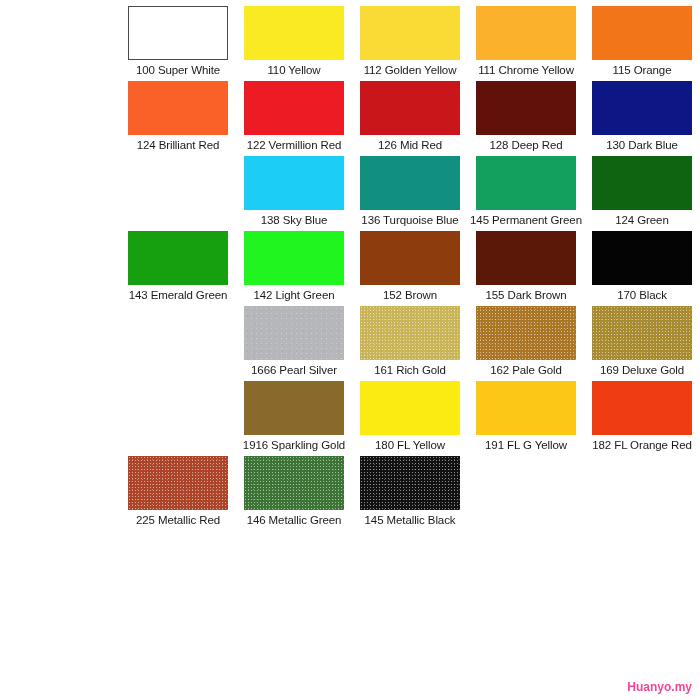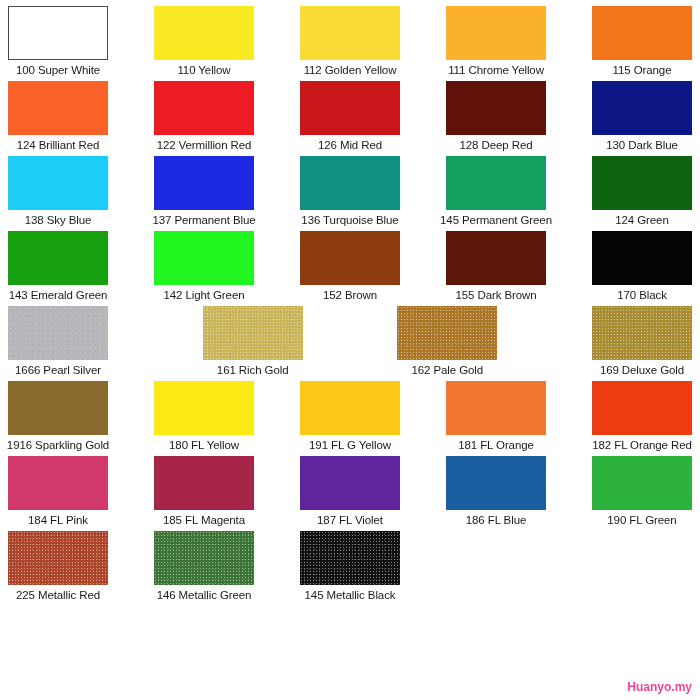--- a/index.html
+++ b/index.html
@@ -20,23 +20,24 @@
     height: 700px;
     position: relative;
     box-sizing: border-box;
     padding: 6px 0 0 0;
     background: #ffffff;
   }
 
   .swatch-row {
     display: flex;
     flex-direction: row;
-    justify-content: space-between;
+    justify-content: flex-end;
     align-items: flex-start;
     height: 75px;
+    padding-left: 70px;
     box-sizing: border-box;
   }
 
   .swatch-cell {
     width: 116px;
     margin-right: 0px;
     display: flex;
     flex-direction: column;
     align-items: center;
     box-sizing: border-box;
@@ -166,24 +167,20 @@
           <div class="swatch-chip" style="background: rgb(12, 22, 133);"></div>
           <div class="swatch-label">130 Dark Blue</div>
         </div>
       </div>
       <div class="swatch-row">
         <div class="swatch-cell">
           <div class="swatch-chip" style="background: rgb(28, 205, 245);"></div>
           <div class="swatch-label">138 Sky Blue</div>
         </div>
         <div class="swatch-cell">
-          <div class="swatch-chip" style="background: rgb(27, 42, 224);"></div>
-          <div class="swatch-label">137 Permanent Blue</div>
-        </div>
-        <div class="swatch-cell">
           <div class="swatch-chip" style="background: rgb(17, 144, 127);"></div>
           <div class="swatch-label">136 Turquoise Blue</div>
         </div>
         <div class="swatch-cell">
           <div class="swatch-chip" style="background: rgb(19, 160, 94);"></div>
           <div class="swatch-label">145 Permanent Green</div>
         </div>
         <div class="swatch-cell">
           <div class="swatch-chip" style="background: rgb(14, 100, 16);"></div>
           <div class="swatch-label">124 Green</div>
@@ -236,48 +233,22 @@
         </div>
         <div class="swatch-cell">
           <div class="swatch-chip" style="background: rgb(251, 235, 18);"></div>
           <div class="swatch-label">180 FL Yellow</div>
         </div>
         <div class="swatch-cell">
           <div class="swatch-chip" style="background: rgb(251, 200, 24);"></div>
           <div class="swatch-label">191 FL G Yellow</div>
         </div>
         <div class="swatch-cell">
-          <div class="swatch-chip" style="background: rgb(244, 119, 47);"></div>
-          <div class="swatch-label">181 FL Orange</div>
-        </div>
-        <div class="swatch-cell">
           <div class="swatch-chip" style="background: rgb(240, 60, 19);"></div>
           <div class="swatch-label">182 FL Orange Red</div>
-        </div>
-      </div>
-      <div class="swatch-row">
-        <div class="swatch-cell">
-          <div class="swatch-chip" style="background: rgb(209, 56, 108);"></div>
-          <div class="swatch-label">184 FL Pink</div>
-        </div>
-        <div class="swatch-cell">
-          <div class="swatch-chip" style="background: rgb(168, 37, 74);"></div>
-          <div class="swatch-label">185 FL Magenta</div>
-        </div>
-        <div class="swatch-cell">
-          <div class="swatch-chip" style="background: rgb(96, 36, 155);"></div>
-          <div class="swatch-label">187 FL Violet</div>
-        </div>
-        <div class="swatch-cell">
-          <div class="swatch-chip" style="background: rgb(26, 95, 160);"></div>
-          <div class="swatch-label">186 FL Blue</div>
-        </div>
-        <div class="swatch-cell">
-          <div class="swatch-chip" style="background: rgb(43, 177, 60);"></div>
-          <div class="swatch-label">190 FL Green</div>
         </div>
       </div>
       <div class="swatch-row">
         <div class="swatch-cell">
           <div class="swatch-chip metallic" style="background: rgb(171, 68, 41);"></div>
           <div class="swatch-label">225 Metallic Red</div>
         </div>
         <div class="swatch-cell">
           <div class="swatch-chip metallic" style="background: rgb(59, 116, 53);"></div>
           <div class="swatch-label">146 Metallic Green</div>

